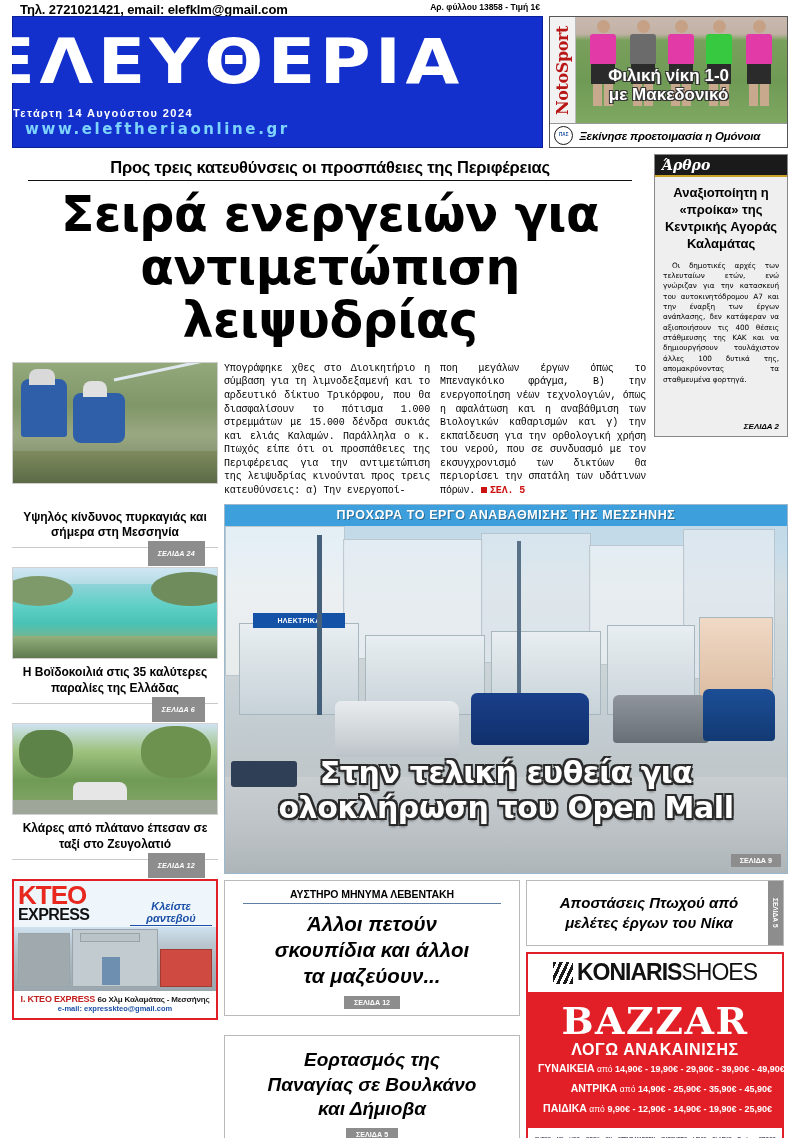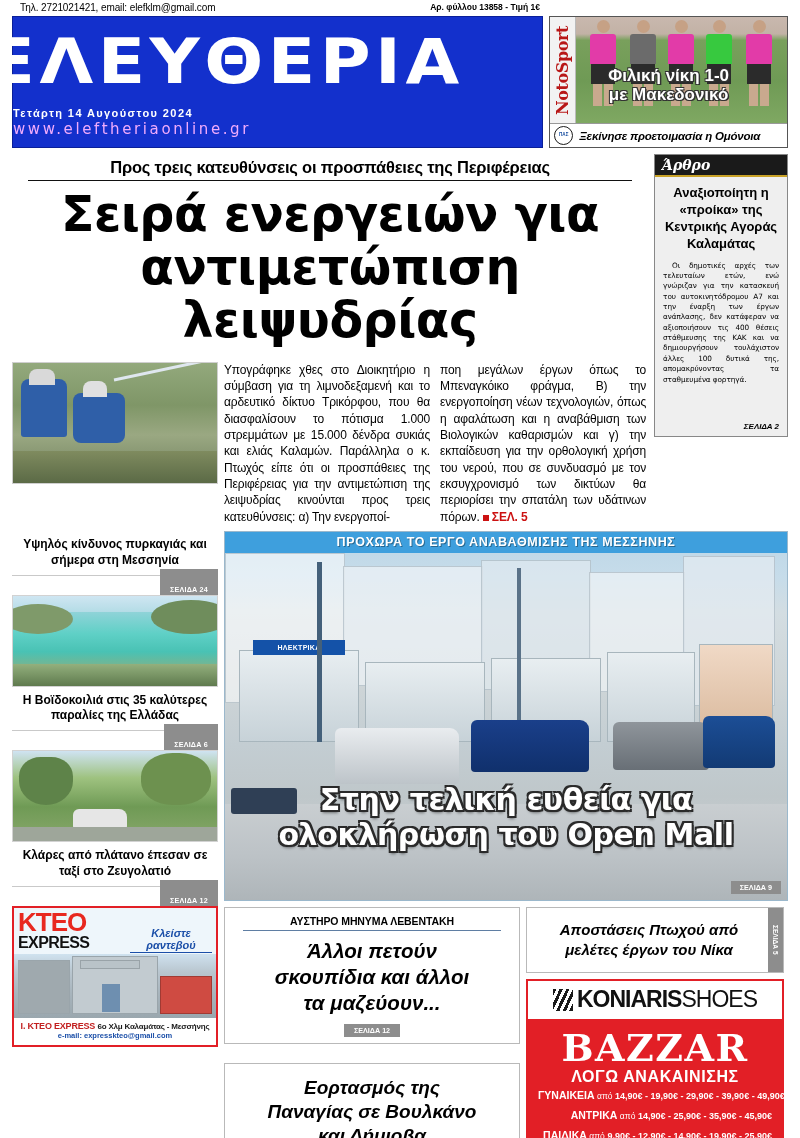--- a/index.html
+++ b/index.html
@@ -8,43 +8,43 @@
     background: #ffffff;
     font-family: "Liberation Sans", sans-serif;
     color: #000;
     overflow: hidden;
     position: relative;
   }
   .page { width: 800px; height: 1138px; position: relative; padding: 0 8px; }
 
   
   .topbar { display: flex; align-items: flex-start; height: 16px; padding: 2px 4px 0 12px; }
-  .topbar-left { font-size: 10px; font-weight: normal; letter-spacing: -0.1px; }
+  .topbar-left { font-size: 13px; font-weight: bold; letter-spacing: -0.1px; }
   .topbar-right { font-size: 8.5px; font-weight: bold; margin-left: auto; margin-right: 248px; }
 
   
   .masthead-row { display: flex; gap: 6px; padding: 0 4px; height: 132px; }
   .masthead {
     width: 534px; background: #1330cc; position: relative;
     border: 1px solid #0a1f99;
     display: flex; flex-direction: column; align-items: flex-start; justify-content: flex-start;
   }
   .masthead-title {
     color: #fff; font-family: "DejaVu Sans", sans-serif; font-weight: bold;
     font-size: 62px; letter-spacing: 4px; line-height: 1;
     margin-top: 14px; text-transform: uppercase;
     transform: scaleX(1.12); transform-origin: center;
     white-space: nowrap;
   }
   .masthead-date {
     color: #fff; font-size: 11px; font-weight: bold; letter-spacing: 1.4px; margin-top: 14px;
   }
   .masthead-url {
-    color: #f0abfc; font-size: 15px; font-weight: normal; letter-spacing: 2.6px;
-    margin-top: 1px; font-family: "DejaVu Sans", sans-serif;
+    color: #7dd3fc; font-size: 15px; font-weight: bold; letter-spacing: 2.6px;
+    margin-top: 1px; font-family: "DejaVu Sans", sans-serif; margin-left: 12px;
   }
 
   
   .sportbox {
     width: 240px; border: 1px solid #555; position: relative; background: #fff;
     display: flex; flex-direction: column;
   }
   .sport-photo {
     flex: 1; position: relative; overflow: hidden;
     background:
@@ -106,22 +106,22 @@
   .lead-wrap { display: flex; gap: 6px; margin-top: 8px; }
   .lead-left-photo {
     width: 206px; height: 122px; position: relative; overflow: hidden;
     border: 1px solid #cfcfcf;
     background: linear-gradient(to bottom, #93a97c 0%, #7f9667 35%, #9aa882 60%, #6e7f5c 100%);
   }
   .lead-cols {
     display: flex; gap: 10px; flex: 1; padding-right: 2px;
   }
   .lead-col {
-    font-size: 12px; line-height: 1.36; text-align: justify;
-    font-family: Liberation Sans, sans-serif; letter-spacing: -0.15px;
+    font-size: 10px; line-height: 1.36; text-align: justify;
+    font-family: Liberation Mono, monospace; letter-spacing: -0.15px;
     width: 50%;
   }
   .sel-inline { color: #cc1111; font-weight: bold; }
   .sel-sq { display:inline-block; width:6px; height:6px; background:#cc1111; margin-right:3px; }
 
   
   .arthro {
     border: 1px solid #888; background: #efefef; height: 283px;
     display: flex; flex-direction: column;
   }
@@ -154,23 +154,23 @@
   .teaser { margin-bottom: 4px; }
   .teaser-photo { width: 100%; height: 92px; border: 1px solid #d2d2d2; overflow: hidden; position: relative; }
   .ph-lagoon { background: linear-gradient(to bottom, #bfe0ea 0%, #8fd3d8 18%, #5fd0c6 42%, #49c2b4 62%, #8fae7e 86%, #6d8b5c 100%); }
   .ph-trees  { background: linear-gradient(to bottom, #cfe3f2 0%, #9ec27f 30%, #6f9a55 62%, #89a86c 100%); }
   .teaser-cap {
     text-align: center; font-weight: bold; font-size: 12px; line-height: 1.32;
     padding: 6px 2px 4px;
   }
   .teaser-rule { border-top: 1px solid #c9c9c9; position: relative; height: 16px; margin-top: 2px; }
   .page-tag {
-    position: absolute; right: 0; top: -7px;
+    position: absolute; right: 13px; top: -7px;
     background: #8d8d8d; color: #fff; font-size: 7.2px; font-weight: bold;
-    padding: 16px 10px; letter-spacing: 0.2px;
+    padding: 8px 10px; letter-spacing: 0.2px; font-style: italic;
   }
 
   
   .bigphoto {
     width: 100%; height: 370px; position: relative; overflow: hidden;
     border: 1px solid #9bb8cc;
     background:
       linear-gradient(to bottom,
         #bcd6e6 0%, #c6dcea 12%,
         #d3dde2 22%, #cfd6d8 40%,

